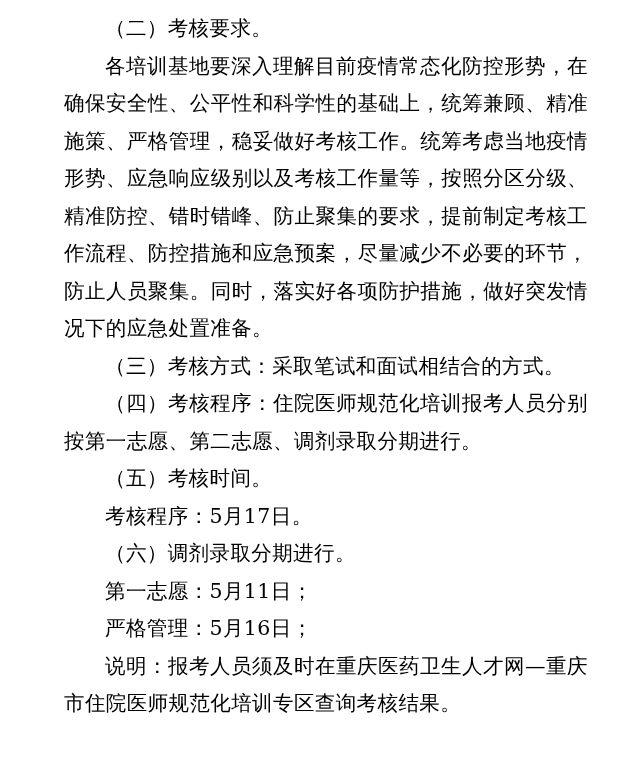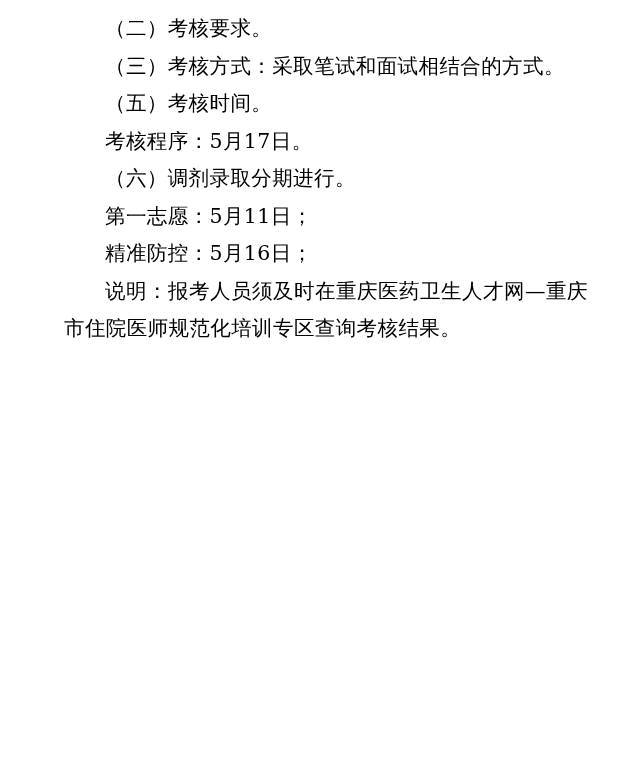--- a/index.html
+++ b/index.html
@@ -32,21 +32,23 @@
   .indent {
     text-indent: 2em;
   }
 </style>
 </head>
 <body>
 
 <div class="page">
 
   <p class="para indent">（二）考核要求。</p>
+  <p class="para indent">各培训基地要深入理解目前疫情常态化防控形势，在确保安全性、公平性和科学性的基础上，统筹兼顾、精准施策、严格管理，稳妥做好考核工作。统筹考虑当地疫情形势、应急响应级别以及考核工作量等，按照分区分级、精准防控、错时错峰、防止聚集的要求，提前制定考核工作流程、防控措施和应急预案，尽量减少不必要的环节，防止人员聚集。同时，落实好各项防护措施，做好突发情况下的应急处置准备。</p>
   <p class="para indent">（三）考核方式：采取笔试和面试相结合的方式。</p>
+  <p class="para indent">（四）考核程序：住院医师规范化培训报考人员分别按第一志愿、第二志愿、调剂录取分期进行。</p>
   <p class="para indent">（五）考核时间。</p>
   <p class="para indent">考核程序：5月17日。</p>
   <p class="para indent">（六）调剂录取分期进行。</p>
   <p class="para indent">第一志愿：5月11日；</p>
-  <p class="para indent">精准防控：5月16日；</p>
+  <p class="para indent">严格管理：5月16日；</p>
   <p class="para indent">说明：报考人员须及时在重庆医药卫生人才网—重庆市住院医师规范化培训专区查询考核结果。</p>
 
 </div>
 
 </body></html>

